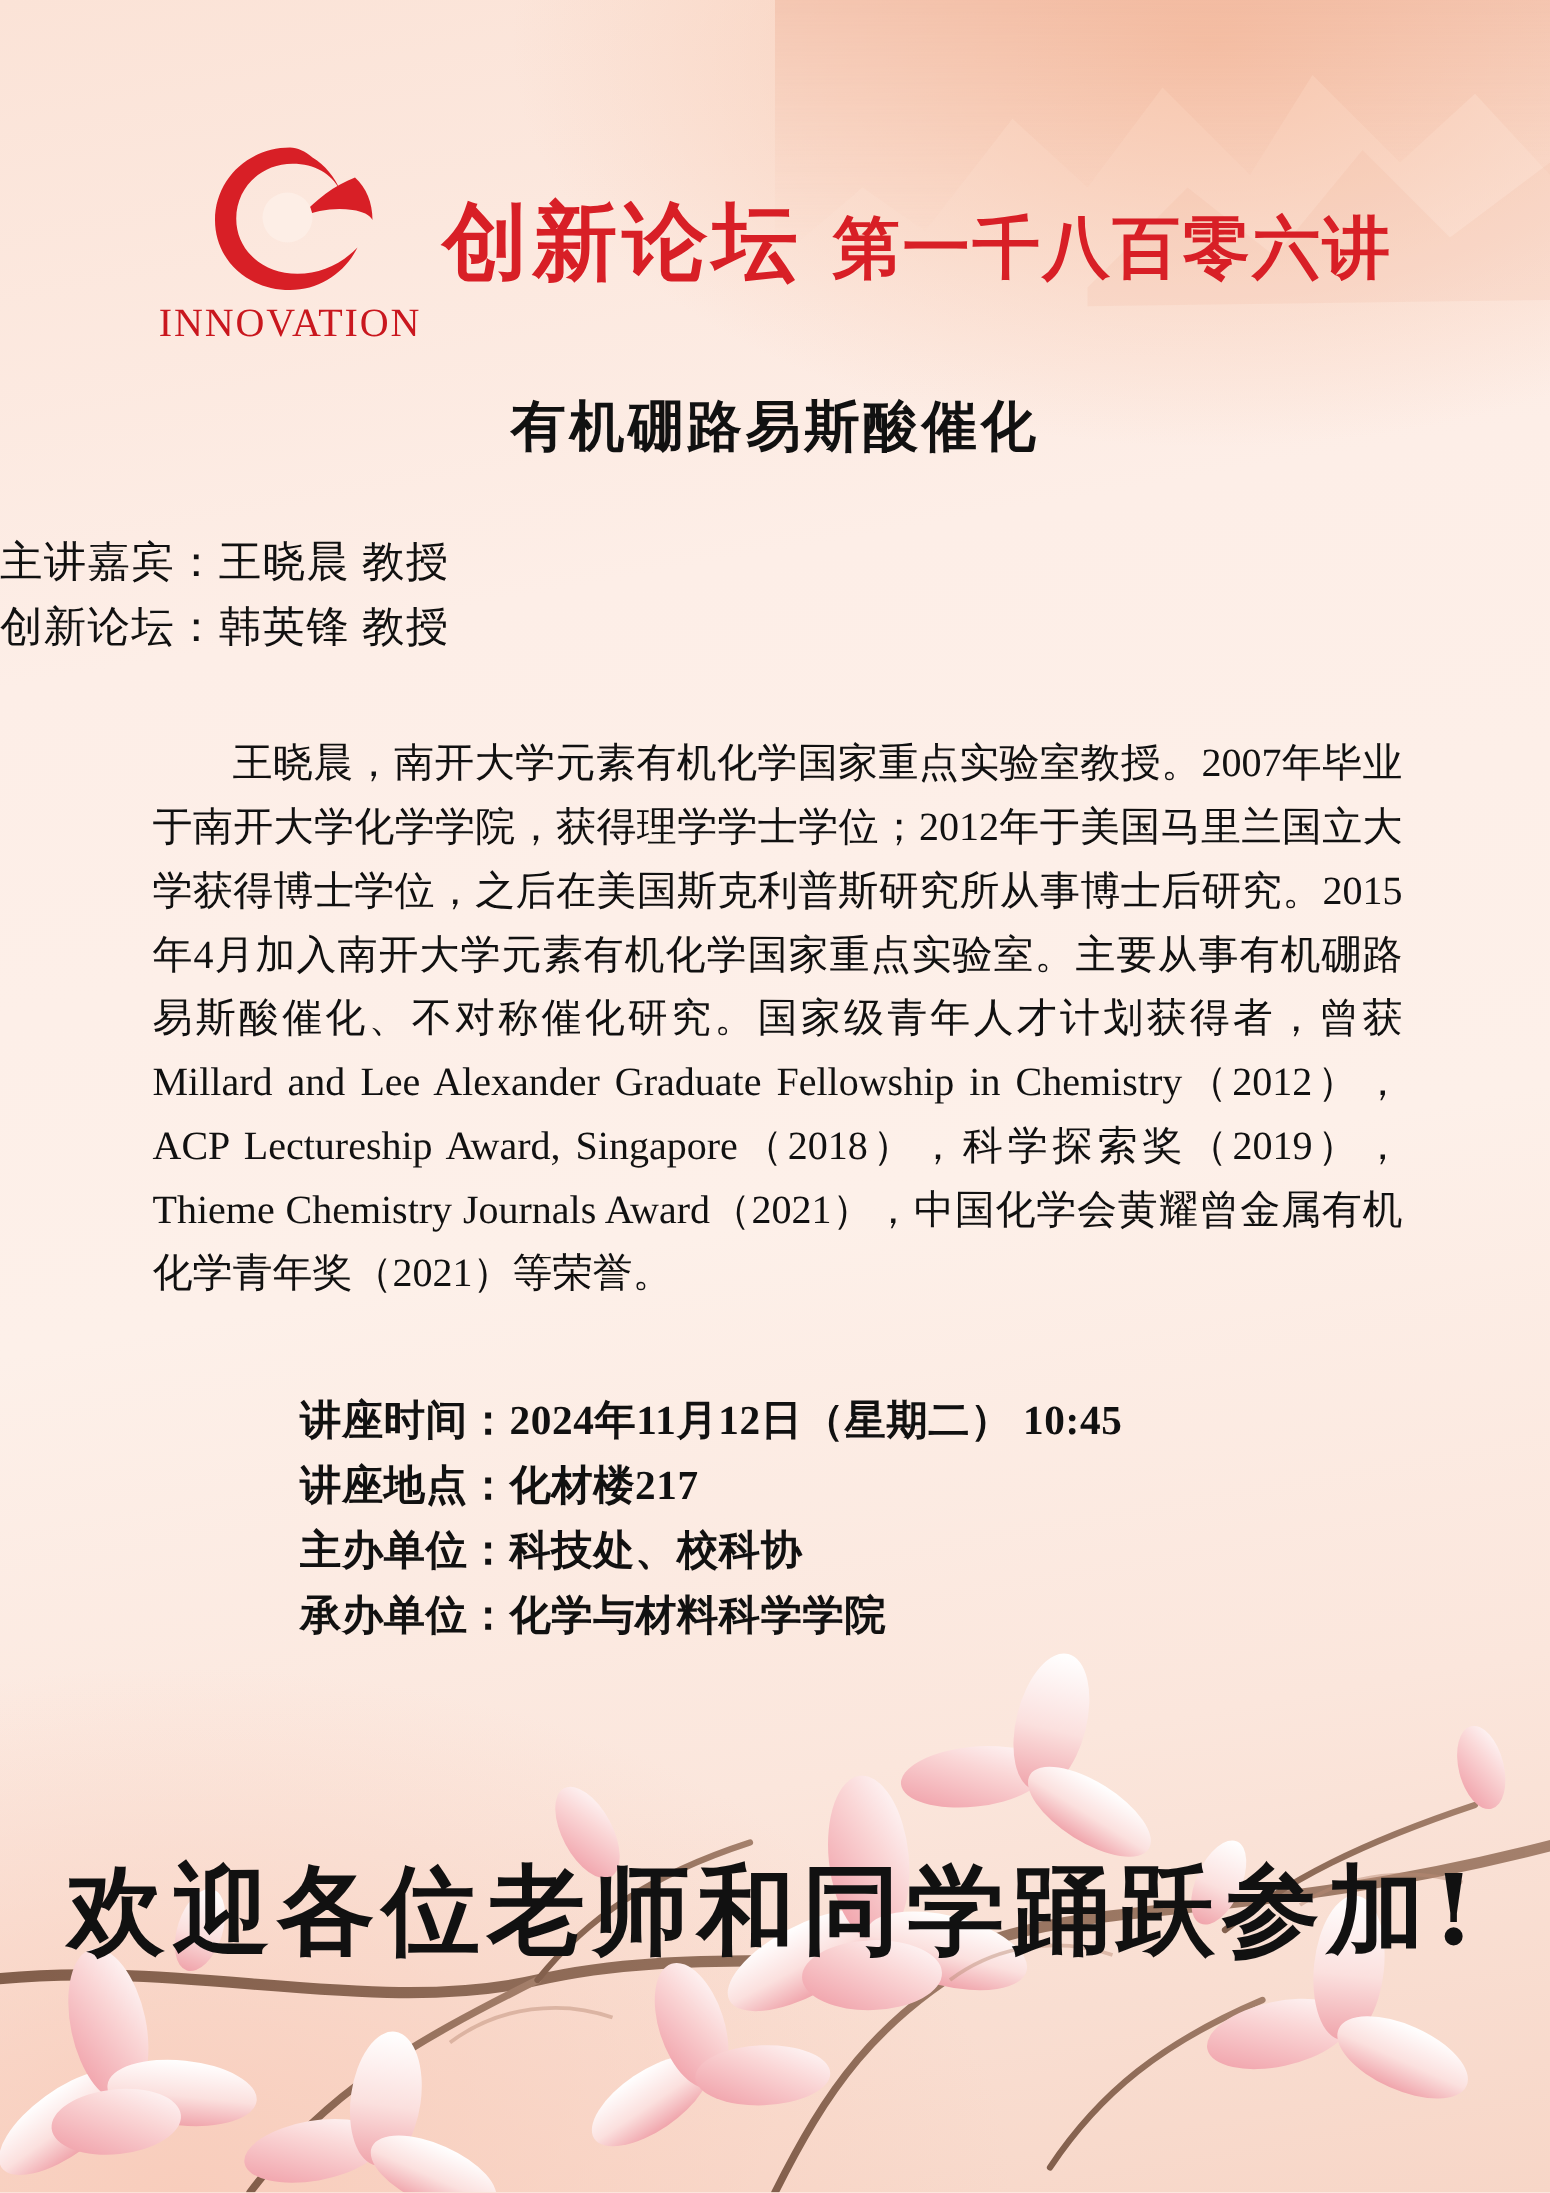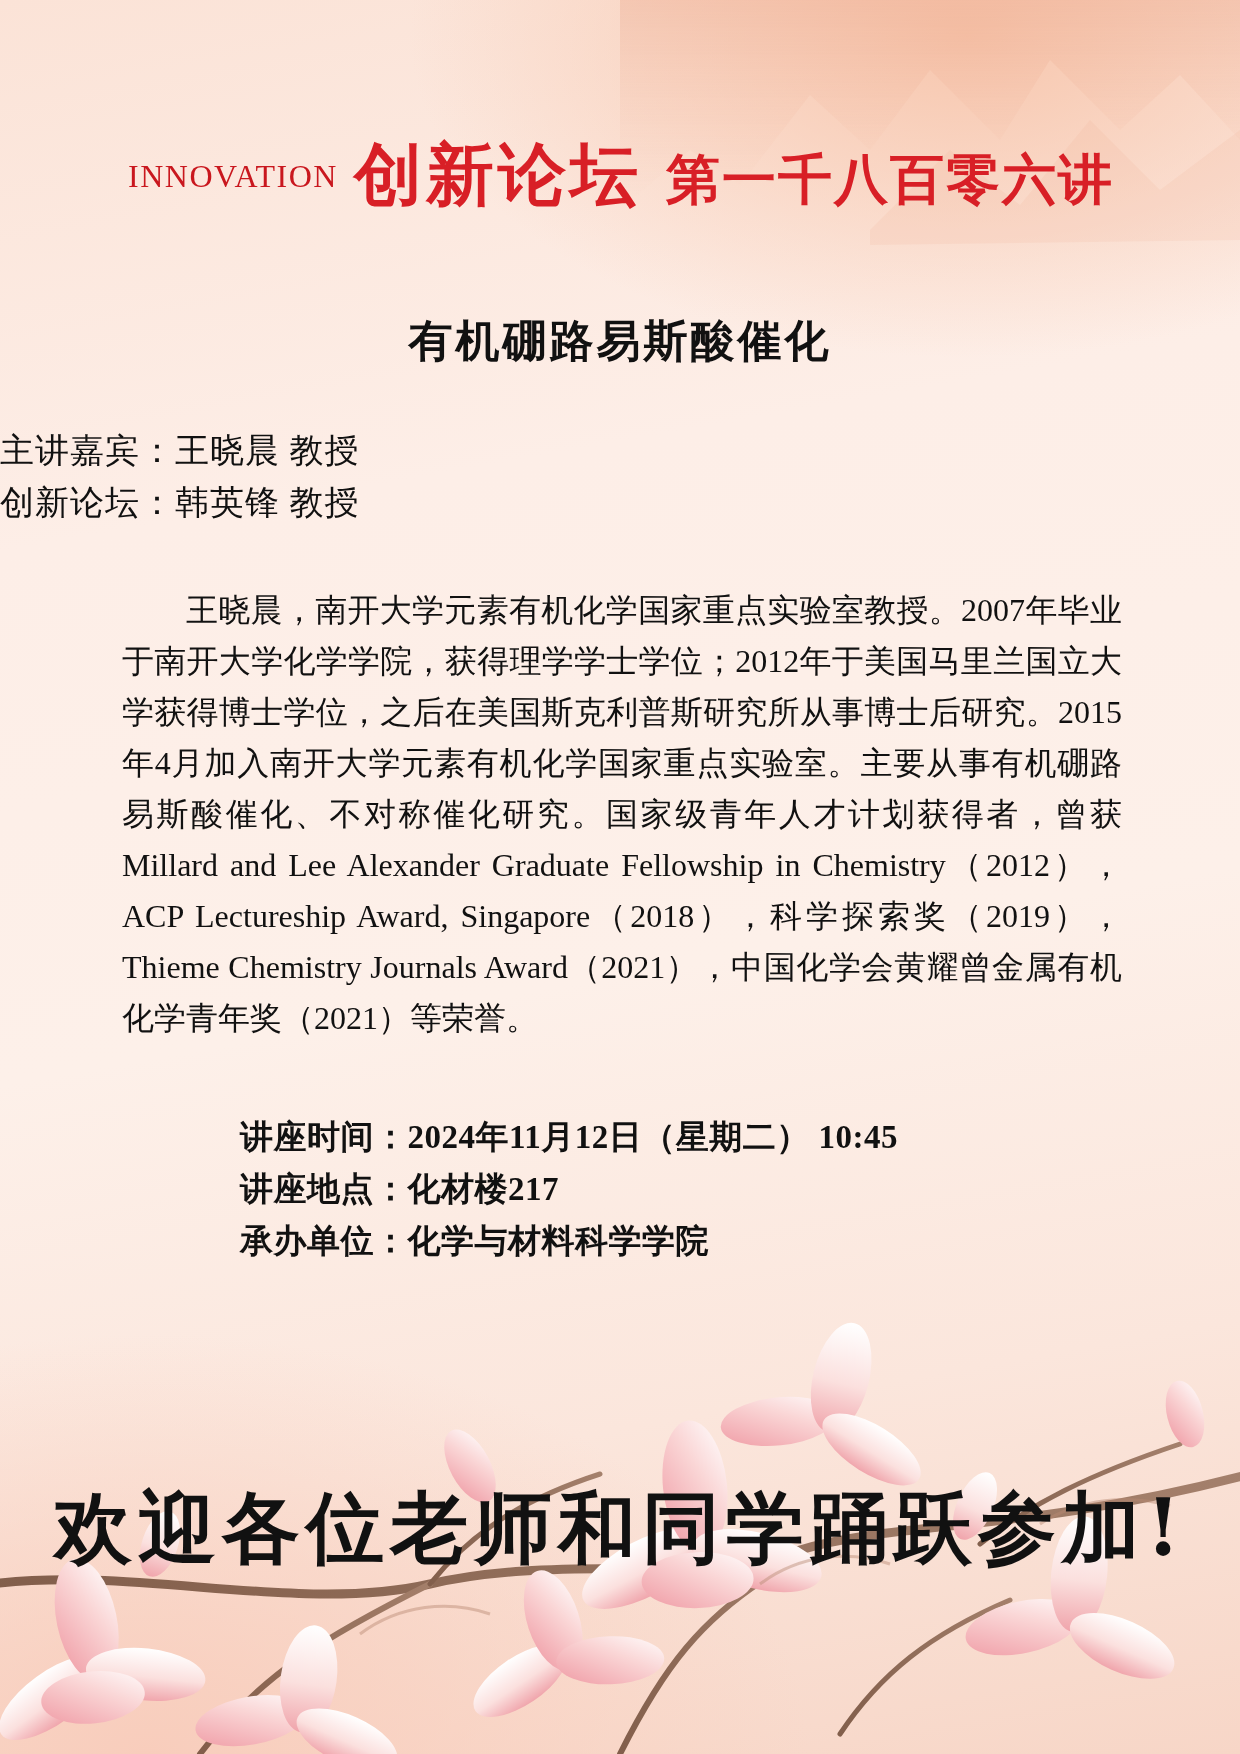--- a/index.html
+++ b/index.html
@@ -49,21 +49,21 @@
     top: 112px; left: 0; width: 1240px;
     display: flex;
     align-items: center;
     justify-content: flex-start;
     padding-left: 128px;
     box-sizing: border-box;
   }
   .logo-block {
     width: 208px;
     display: flex;
-    flex-direction: row;
+    flex-direction: column;
     align-items: center;
   }
   .logo-mark { width: 136px; height: 126px; }
   .logo-text {
     margin-top: 2px;
     color: #c9171e;
     font-size: 32px;
     letter-spacing: 1.5px;
     font-family: "Liberation Serif", serif;
   }
@@ -196,20 +196,23 @@
   <div class="bio">王晓晨，南开大学元素有机化学国家重点实验室教授。2007年毕业于南开大学化学学院，获得理学学士学位；2012年于美国马里兰国立大学获得博士学位，之后在美国斯克利普斯研究所从事博士后研究。2015年4月加入南开大学元素有机化学国家重点实验室。主要从事有机硼路易斯酸催化、不对称催化研究。国家级青年人才计划获得者，曾获Millard and Lee Alexander Graduate Fellowship in Chemistry（2012），ACP Lectureship Award, Singapore（2018），科学探索奖（2019），Thieme Chemistry Journals Award（2021），中国化学会黄耀曾金属有机化学青年奖（2021）等荣誉。</div>
 
   <div class="info">
     <div class="info-row">
       <span class="label">讲座时间：</span><span class="value">2024年11月12日（星期二） 10:45</span>
     </div>
     <div class="info-row">
       <span class="label">讲座地点：</span><span class="value">化材楼217</span>
     </div>
     <div class="info-row">
+      <span class="label">主办单位：</span><span class="value">科技处、校科协</span>
+    </div>
+    <div class="info-row">
       <span class="label">承办单位：</span><span class="value">化学与材料科学学院</span>
     </div>
   </div>
 
   <svg class="blossoms" viewBox="0 0 1240 640">
     <defs>
       <linearGradient id="pet" x1="0" y1="0" x2="0" y2="1">
         <stop offset="0%" stop-color="#ffffff"></stop>
         <stop offset="55%" stop-color="#fbe0de"></stop>
         <stop offset="100%" stop-color="#f0a5ac"></stop>

